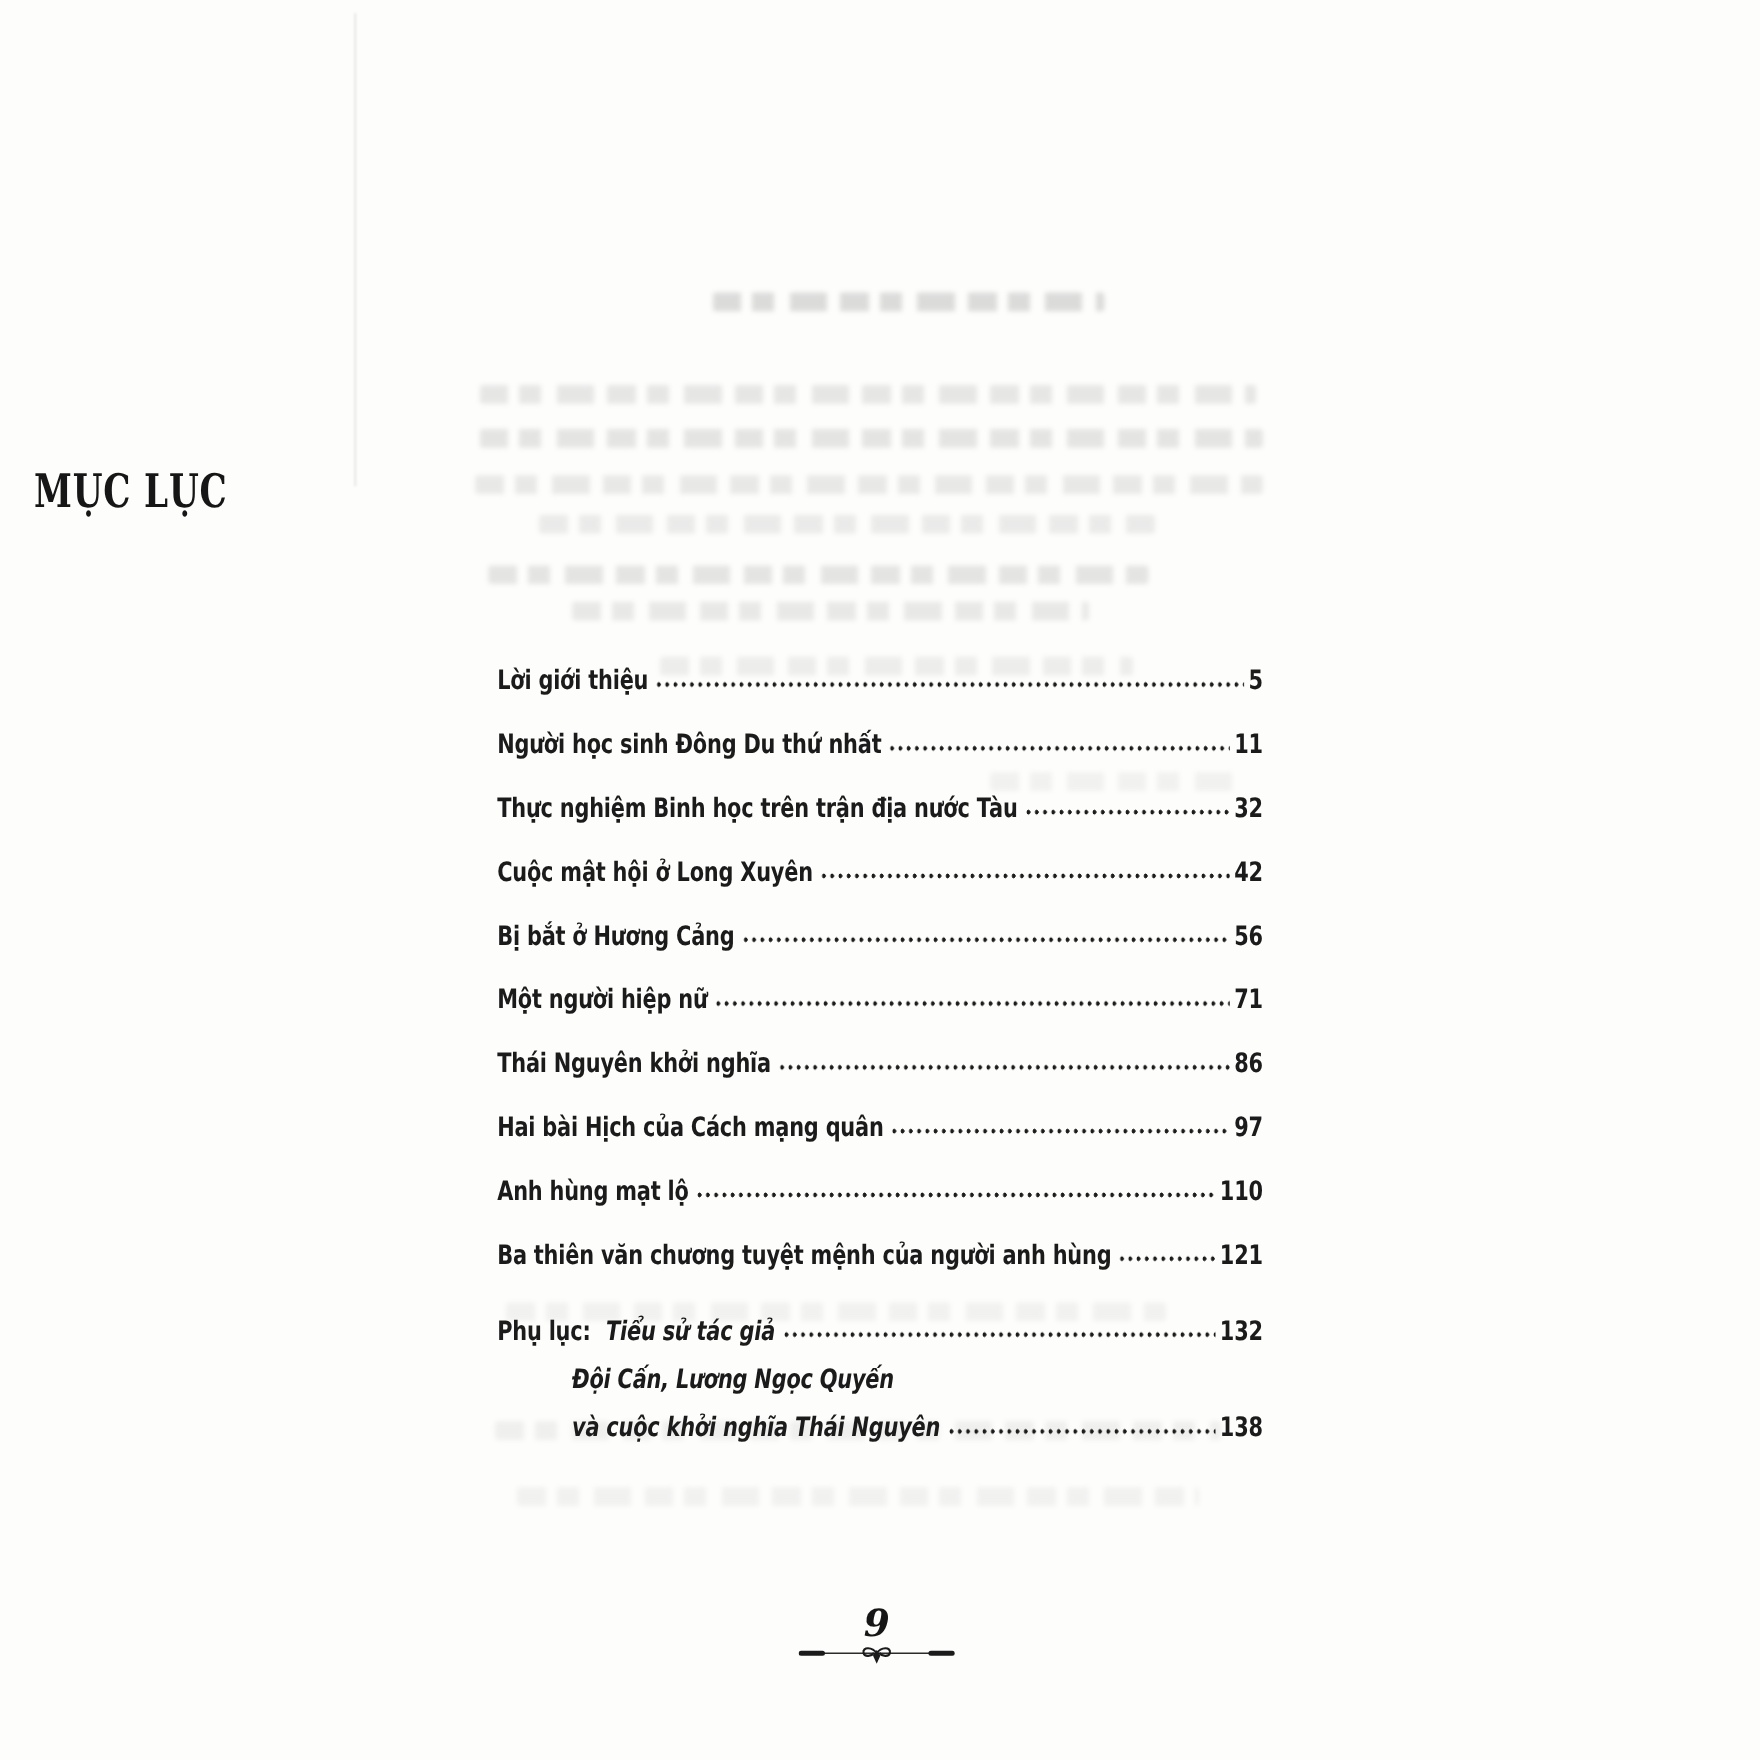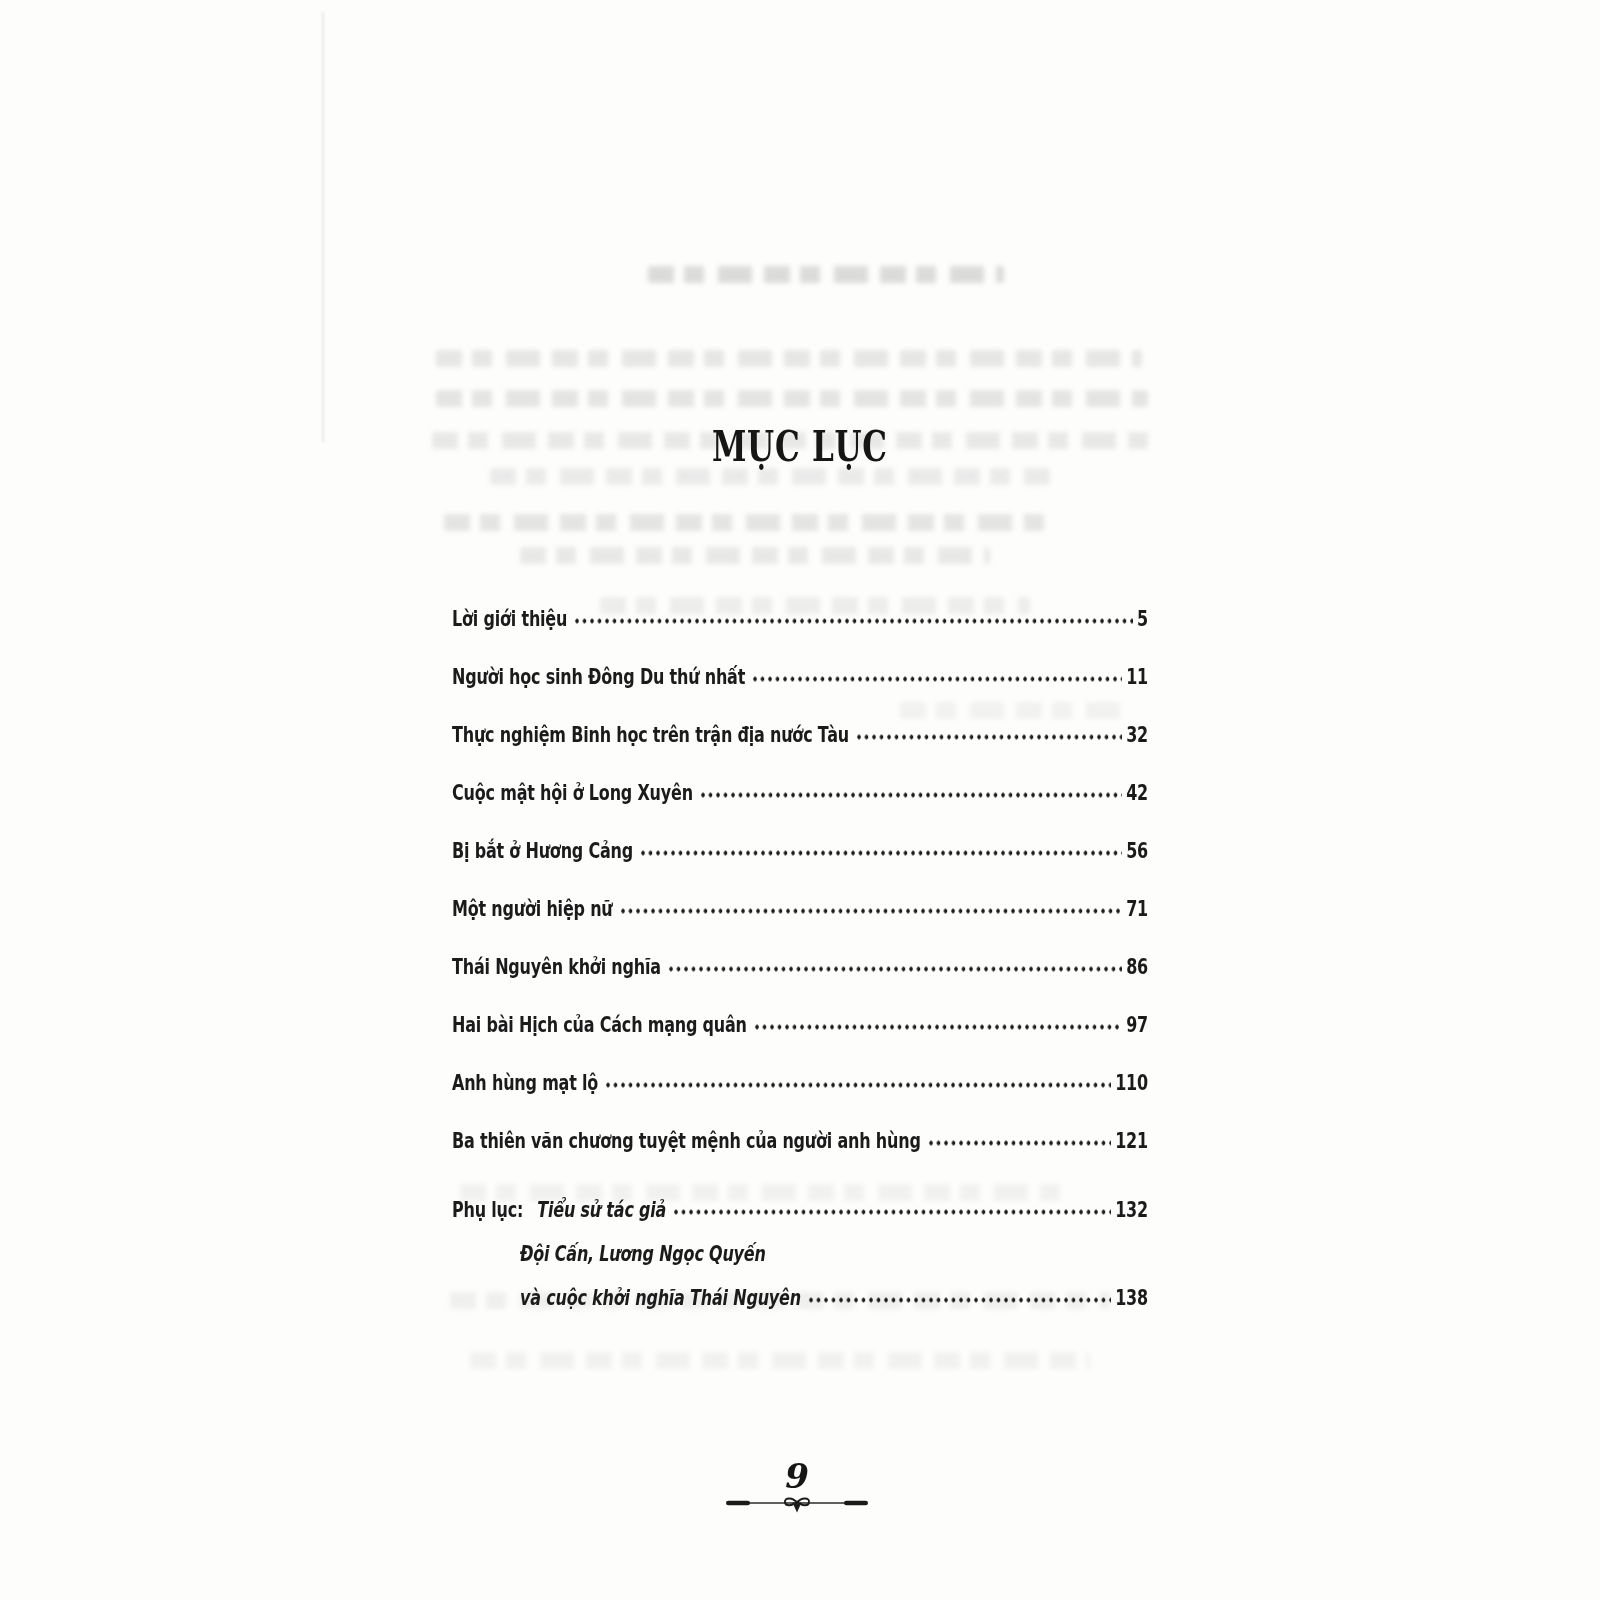--- a/index.html
+++ b/index.html
@@ -25,37 +25,37 @@
     position: absolute; height: 17px; border-radius: 3px;
     filter: blur(2.6px);
     background-image: repeating-linear-gradient(90deg,
       #8f8f8f 0px, #8f8f8f 26px, transparent 26px, transparent 36px,
       #8f8f8f 36px, #8f8f8f 56px, transparent 56px, transparent 70px,
       #8f8f8f 70px, #8f8f8f 104px, transparent 104px, transparent 116px);
   }
 
   .title-wrap {
     position: absolute; left: 0; right: 0; top: 422px;
-    text-align: center; z-index: 2;
+    text-align: left; z-index: 2;
   }
   .title {
     display: inline-block;
     font-family: "DejaVu Serif", serif;
     font-weight: bold;
     font-size: 42px;
     letter-spacing: 1px;
     color: #161616;
     transform: scaleX(0.74);
     transform-origin: 50% 50%;
     white-space: nowrap;
   }
 
   .toc {
     position: absolute; left: 452px; top: 604px; width: 696px; z-index: 2;
-    font-size: 16px; font-weight: bold; letter-spacing: -0.2px;
+    font-size: 19px; font-weight: bold; letter-spacing: -0.2px;
   }
   .toc-row {
     display: flex; align-items: baseline;
     line-height: 32px; margin-bottom: 26px;
     transform: scaleY(1.28); transform-origin: 50% 60%;
     white-space: nowrap;
   }
   .lbl { flex: 0 0 auto; }
   .dots {
     flex: 1 1 0; min-width: 14px; height: 7px;

